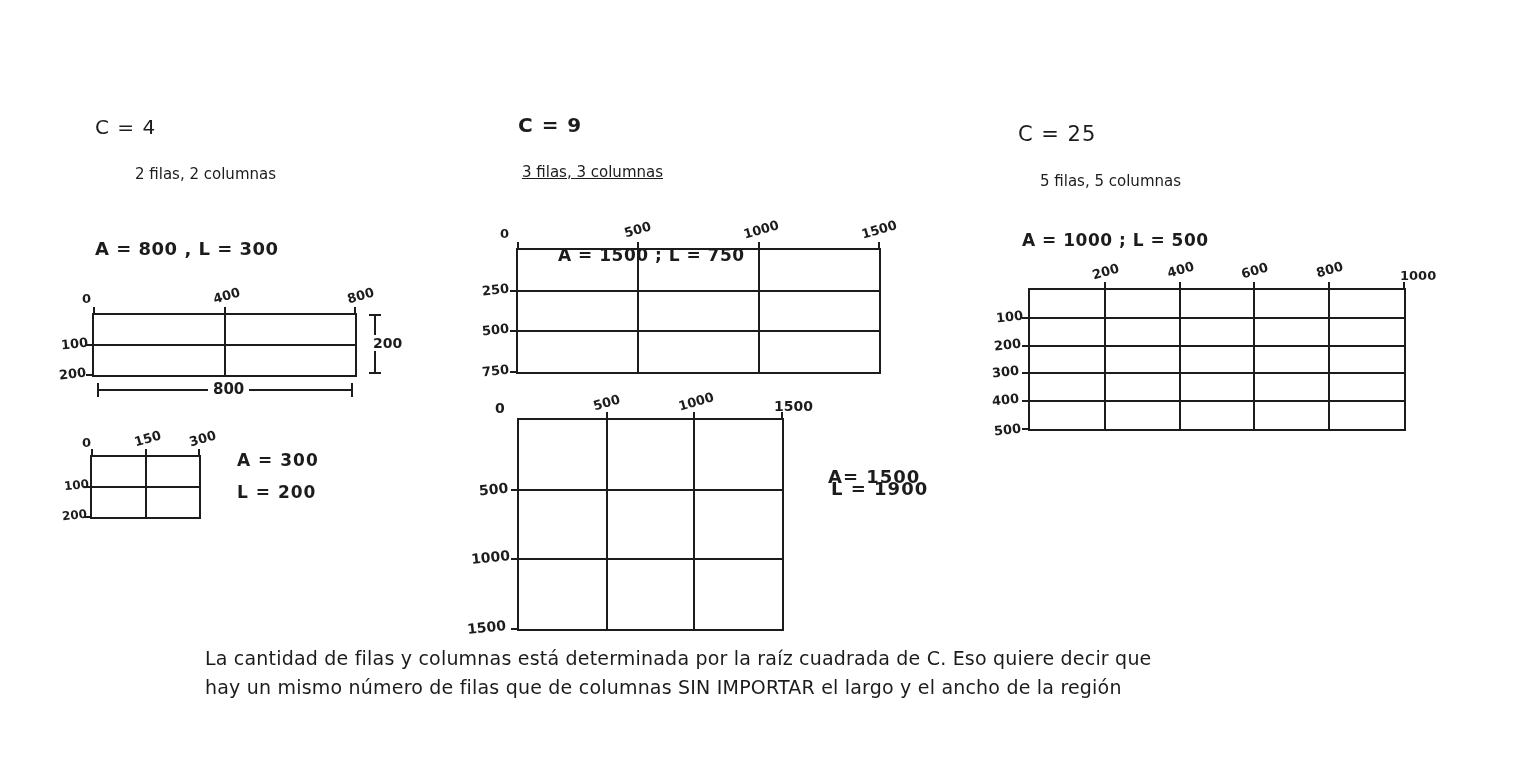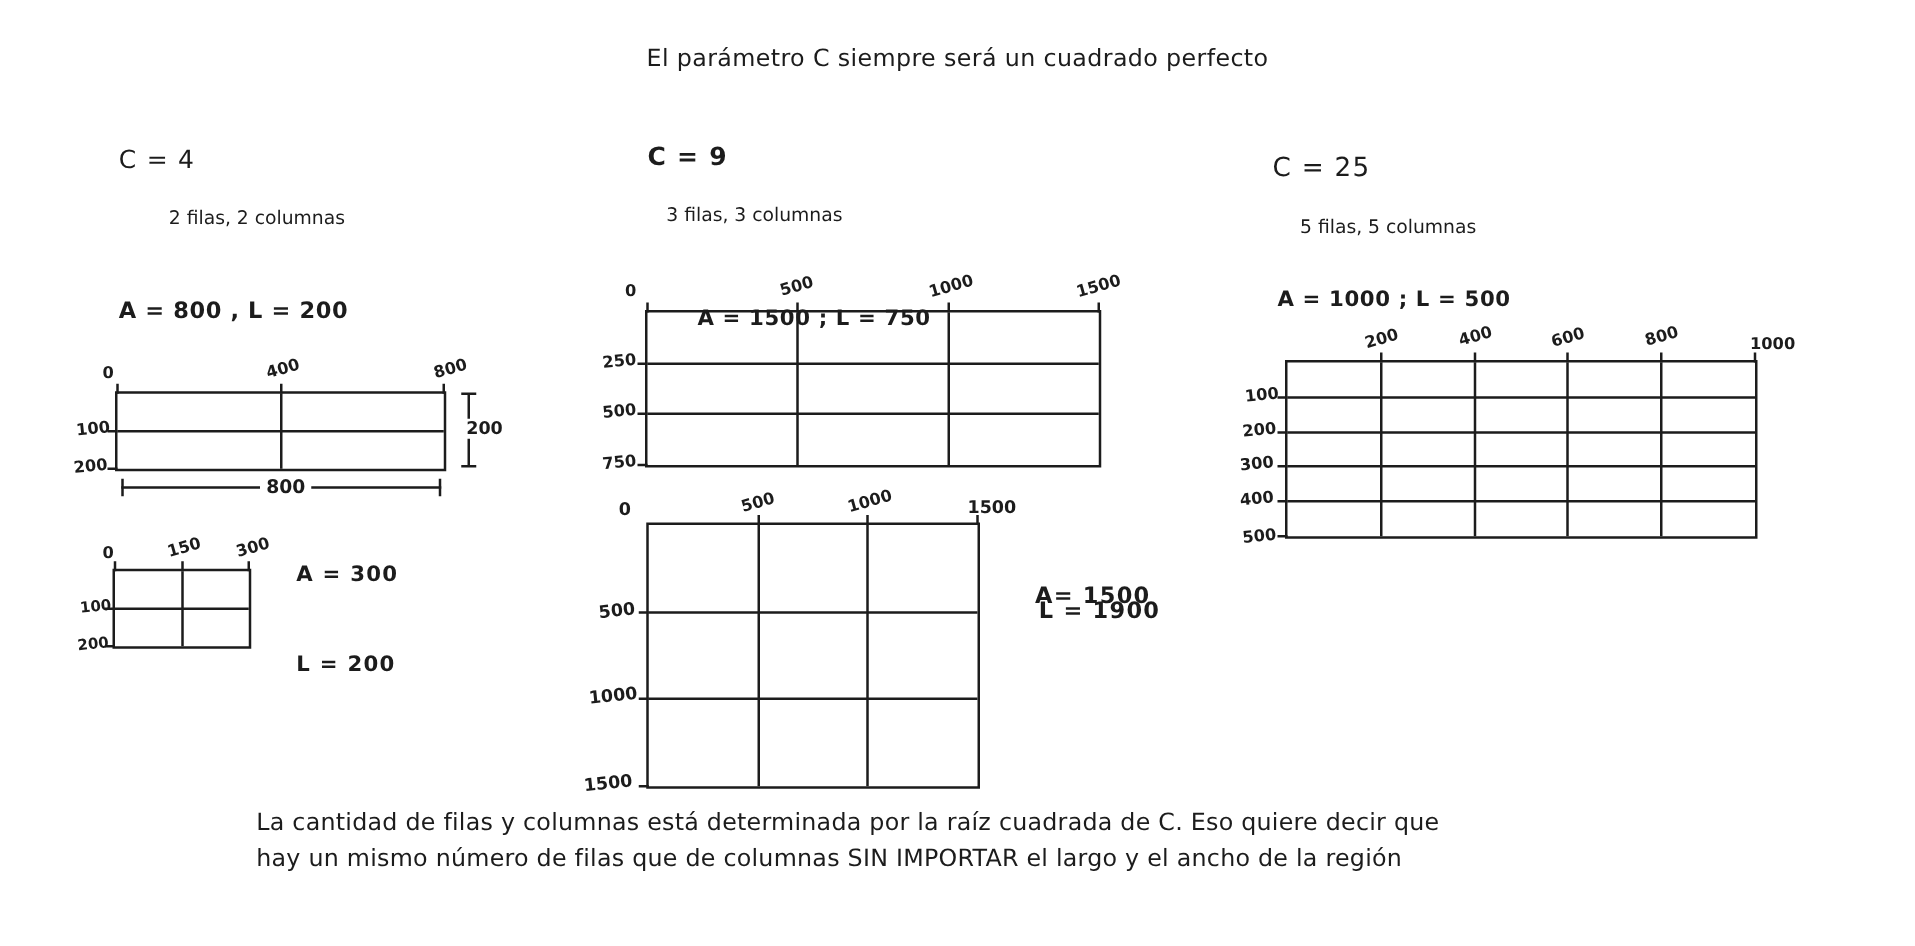--- a/index.html
+++ b/index.html
@@ -26,25 +26,24 @@
   .dimh-cap  { position:absolute; width:2px; height:14px; background:#1c1c1c; }
   .dim-label { position:absolute; font-size:14px; font-weight:bold; background:#ffffff; padding:0 5px; }
   .side-label{ position:absolute; font-size:18px; font-weight:bold; letter-spacing:1px; }
   .footer { left:205px; top:644px; width:1110px; font-size:19px; line-height:29px; letter-spacing:.2px; }
 </style>
 </head>
 <body>
 
 <div class="canvas">
 
-  <div class="abs title">El parámetro C siempre será un cuadrado perfecto</div>
 
   <div class="abs c-head" style="left:95px; top:115px;">C = 4</div>
   <div class="abs dims" style="left:135px; top:165px;">2 filas, 2 columnas</div>
-  <div class="abs formula" style="left:95px; top:238px; font-size:18px;">A = 800 ,   L = 200</div>
+  <div class="abs formula" style="left:95px; top:238px; font-size:18px;">A = 800 ,   L = 300</div>
 
   <div class="grid" style="left:92px; top:313px; width:261px; height:60px;">
     <div class="vline" style="left:calc(50% - 1px);"></div>
     <div class="hline" style="top:calc(50% - 1px);"></div>
     <i class="td" style="left:-1px;"></i>
     <i class="td" style="left:calc(50% - 1px);"></i>
     <i class="td" style="left:calc(100% - 1px);"></i>
     <i class="ld" style="top:calc(50% - 1px);"></i>
     <i class="ld" style="top:calc(100% - 1px);"></i>
     <span class="tick" style="left:-12px; top:-24px;">0</span>
@@ -72,24 +71,24 @@
     <i class="td" style="left:calc(100% - 1px);"></i>
     <i class="ld" style="top:calc(50% - 1px);"></i>
     <i class="ld" style="top:calc(100% - 1px);"></i>
     <span class="tick" style="left:-10px; top:-22px;">0</span>
     <span class="tick rot" style="left:calc(50% - 12px); top:-26px;">150</span>
     <span class="tick rot" style="left:calc(100% - 10px); top:-26px;">300</span>
     <span class="tick lrot" style="left:-28px; top:calc(50% - 9px); font-size:12px;">100</span>
     <span class="tick lrot" style="left:-30px; top:calc(100% - 9px); font-size:12px;">200</span>
   </div>
   <span class="side-label" style="left:237px; top:450px; font-size:17px;">A = 300</span>
-  <span class="side-label" style="left:237px; top:482px; font-size:17px;margin-top:40px;">L = 200</span>
+  <span class="side-label" style="left:237px; top:482px; font-size:17px;">L = 200</span>
 
   <div class="abs c-head" style="left:518px; top:113px;font-weight:bold;">C = 9</div>
-  <div class="abs dims" style="left:533px; top:163px;">3 filas, 3 columnas</div>
+  <div class="abs dims" style="left:522px; top:163px;text-decoration:underline;">3 filas, 3 columnas</div>
   <div class="abs formula" style="left:558px; top:201px;margin-top:44px;">A = 1500 ;  L = 750</div>
 
   <div class="grid" style="left:516px; top:248px; width:361px; height:122px;">
     <div class="vline" style="left:calc(33.33% - 1px);"></div>
     <div class="vline" style="left:calc(66.66% - 1px);"></div>
     <div class="hline" style="top:calc(33.33% - 1px);"></div>
     <div class="hline" style="top:calc(66.66% - 1px);"></div>
     <i class="td" style="left:-1px;"></i>
     <i class="td" style="left:calc(33.33% - 1px);"></i>
     <i class="td" style="left:calc(66.66% - 1px);"></i>

